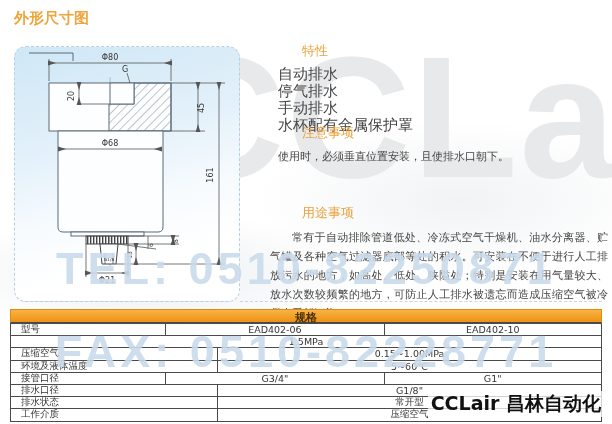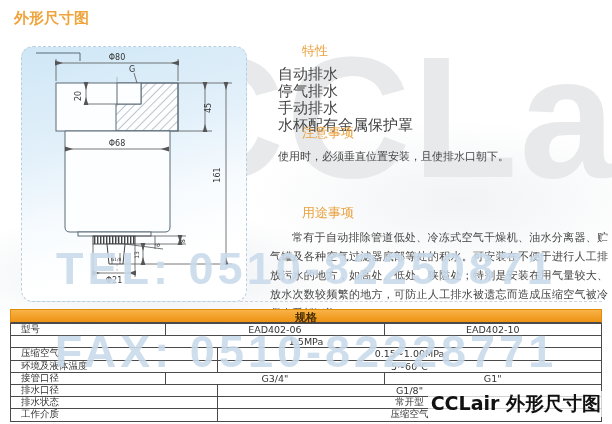--- a/index.html
+++ b/index.html
@@ -36,21 +36,21 @@
   .sec-features .item { font-size:15px; color:#444; line-height:17px; }
   .sec-notes { left:278px; top:124px; }
   .sec-notes .txt { font-size:11px; color:#444; line-height:17px; }
   .sec-usage { left:270px; top:204px; width:338px; }
   .sec-usage .sec-title { margin-left:8px; }
   .sec-usage .txt { font-size:11px; color:#444; line-height:19px; text-indent:2em; text-align:justify; }
 
   
   .panel { position:absolute; left:14px; top:46px; width:226px; height:256px; z-index:2;
            border:1px dashed #b9cfe0; border-radius:12px;
-           background:linear-gradient(165deg, #cfe7f6 0%, #e2f0fa 35%, #f7fbfe 60%, #ffffff 80%);margin-left:7px; }
+           background:linear-gradient(165deg, #cfe7f6 0%, #e2f0fa 35%, #f7fbfe 60%, #ffffff 80%); }
   .rule-right { position:absolute; left:240px; top:301px; width:362px; height:0; z-index:2;
                 border-top:1px dashed #c9d6e0; }
   .panel svg { position:absolute; left:0; top:0; }
 
   
   .spec { position:absolute; left:10px; top:310px; width:592px; z-index:3;
           border:1px solid #4a4a4a; border-top:none; background:transparent; }
   .spec-header { height:14px; line-height:15px; text-align:center;
                  background:linear-gradient(180deg,#f8b348,#ee9212);
                  color:#4a3000; font-size:11px; font-weight:bold;
@@ -210,15 +210,15 @@
     <div class="trow">
       <div class="tlabel">排水状态</div>
       <div class="tval full">常开型</div>
     </div>
     <div class="trow">
       <div class="tlabel">工作介质</div>
       <div class="tval full">压缩空气</div>
     </div>
   </div>
 
-  <div class="logo">CCLair 外形尺寸图</div>
+  <div class="logo">CCLair 昌林自动化</div>
 
 </div>
 
 </body></html>

